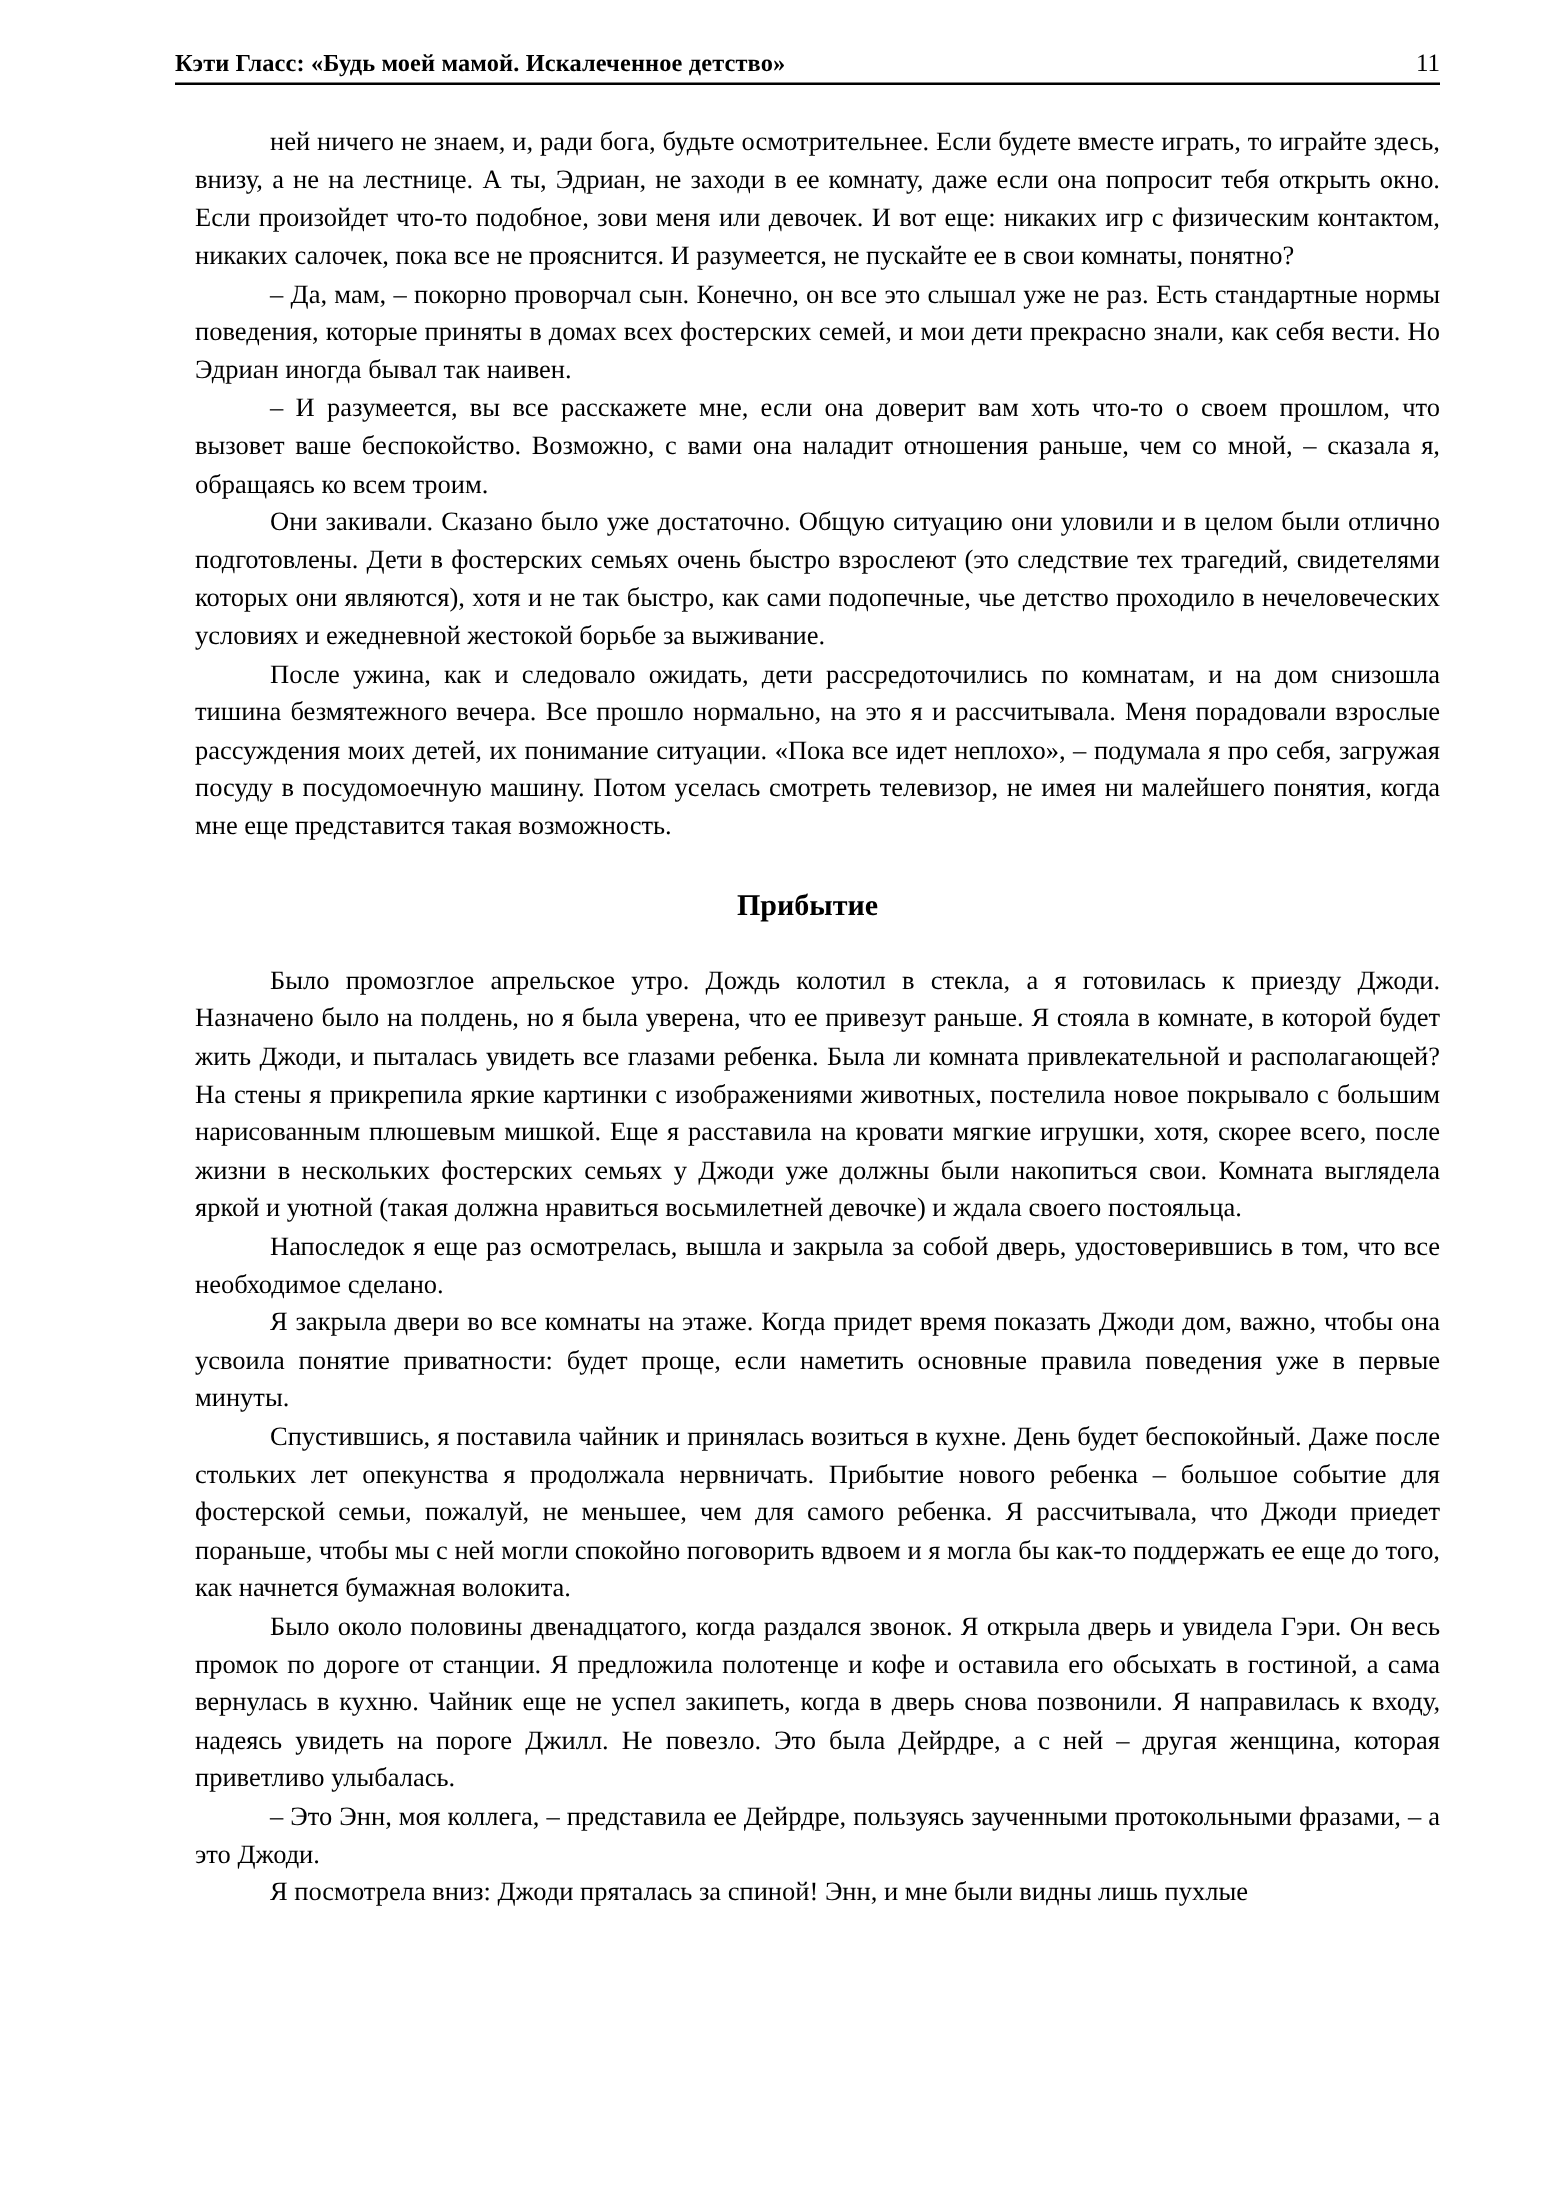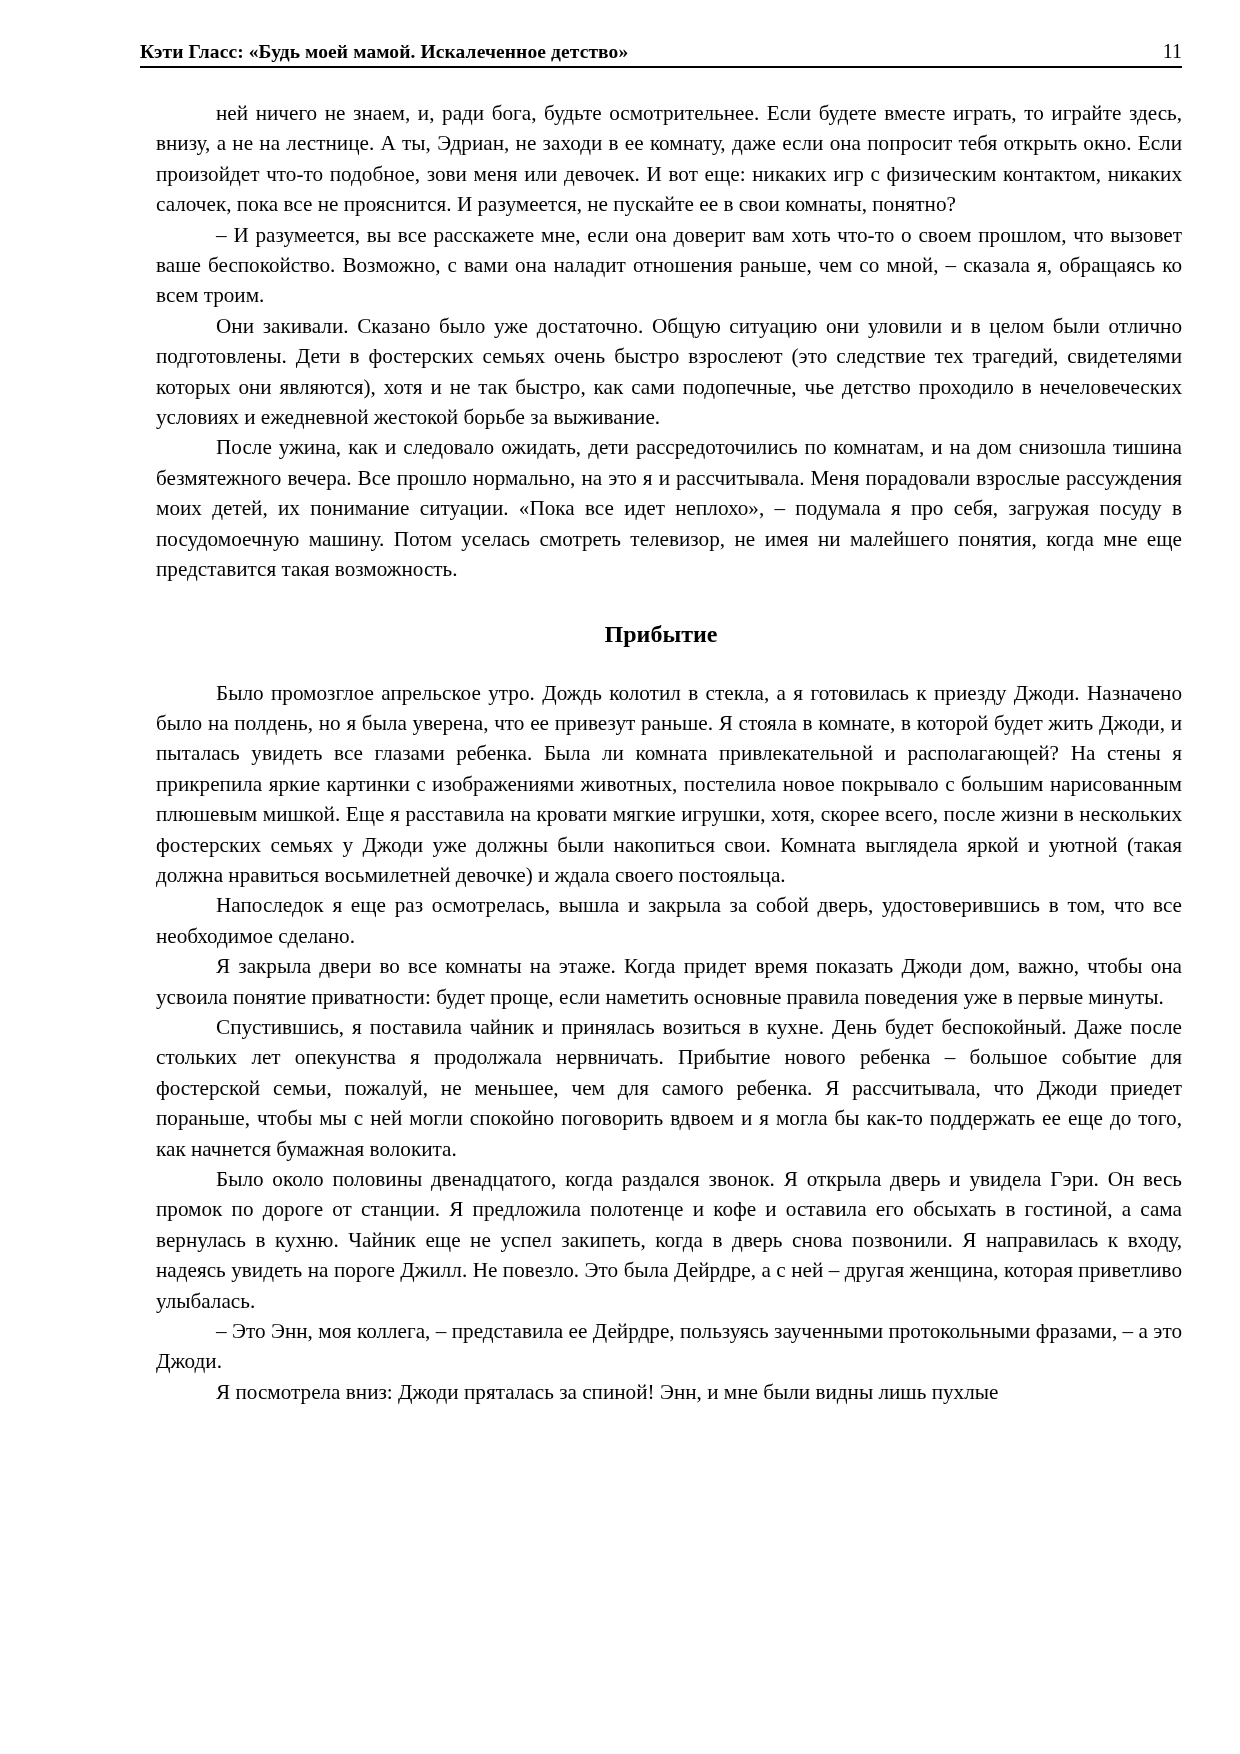--- a/index.html
+++ b/index.html
@@ -14,21 +14,21 @@
     font-family: "Liberation Serif", "DejaVu Serif", serif;
     color: #000000;
     -webkit-font-smoothing: none;
   }
 
   .page {
     position: relative;
     width: 1240px;
     height: 1754px;
     box-sizing: border-box;
-    padding: 40px 58px 0 140px;
+    padding: 40px 88px 0 140px;
   }
 
   
   .running-header {
     display: flex;
     align-items: baseline;
     justify-content: space-between;
     border-bottom: 2.2px solid #000;
     padding-bottom: 3px;
     margin-bottom: 30px;
@@ -81,20 +81,21 @@
 
 <div class="page">
 
   <div class="running-header">
     <span class="header-title">Кэти Гласс: «Будь моей мамой. Искалеченное детство»</span>
     <span class="header-page-number">11</span>
   </div>
 
   <div class="body-text">
     <p>ней ничего не знаем, и, ради бога, будьте осмотрительнее. Если будете вместе играть, то играйте здесь, внизу, а не на лестнице. А ты, Эдриан, не заходи в ее комнату, даже если она попросит тебя открыть окно. Если произойдет что-то подобное, зови меня или девочек. И вот еще: никаких игр с физическим контактом, никаких салочек, пока все не прояснится. И разумеется, не пускайте ее в свои комнаты, понятно?</p>
+    <p>– Да, мам, – покорно проворчал сын. Конечно, он все это слышал уже не раз. Есть стандартные нормы поведения, которые приняты в домах всех фостерских семей, и мои дети прекрасно знали, как себя вести. Но Эдриан иногда бывал так наивен.</p>
     <p>– И разумеется, вы все расскажете мне, если она доверит вам хоть что-то о своем прошлом, что вызовет ваше беспокойство. Возможно, с вами она наладит отношения раньше, чем со мной, – сказала я, обращаясь ко всем троим.</p>
     <p>Они закивали. Сказано было уже достаточно. Общую ситуацию они уловили и в целом были отлично подготовлены. Дети в фостерских семьях очень быстро взрослеют (это следствие тех трагедий, свидетелями которых они являются), хотя и не так быстро, как сами подопечные, чье детство проходило в нечеловеческих условиях и ежедневной жестокой борьбе за выживание.</p>
     <p>После ужина, как и следовало ожидать, дети рассредоточились по комнатам, и на дом снизошла тишина безмятежного вечера. Все прошло нормально, на это я и рассчитывала. Меня порадовали взрослые рассуждения моих детей, их понимание ситуации. «Пока все идет неплохо», – подумала я про себя, загружая посуду в посудомоечную машину. Потом уселась смотреть телевизор, не имея ни малейшего понятия, когда мне еще представится такая возможность.</p>
   </div>
 
   <div class="chapter-heading">
     <span class="chapter-title">Прибытие</span>
   </div>
 
   <div class="body-text">

